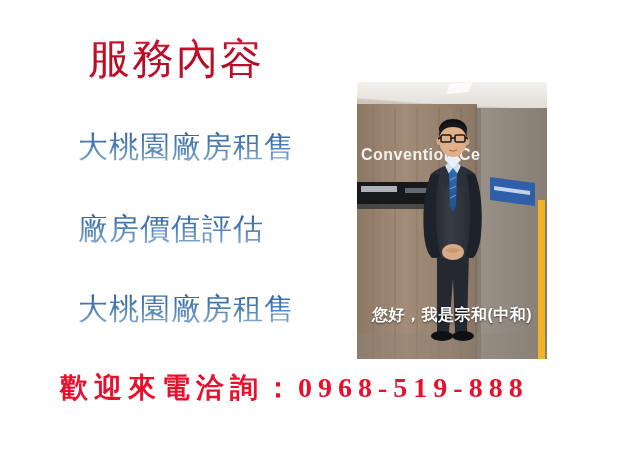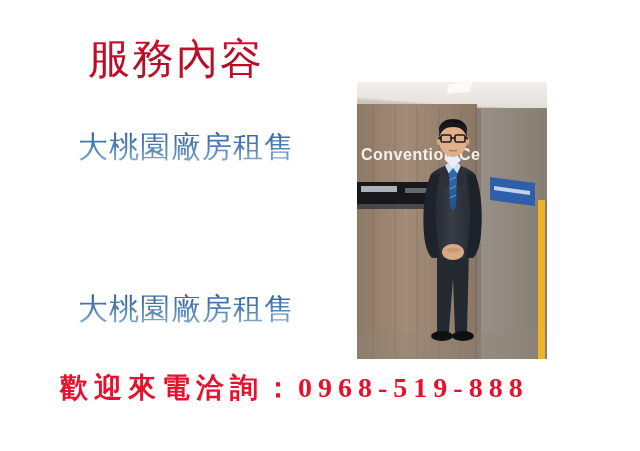--- a/index.html
+++ b/index.html
@@ -99,20 +99,21 @@
   }
 </style>
 </head>
 <body>
 
 <div id="slide">
 
   <div class="title">服務內容</div>
 
   <div class="service-line l0">大桃園廠房租售</div>
+  <div class="service-line l1">廠房價值評估</div>
   <div class="service-line l2">大桃園廠房租售</div>
 
   <div class="photo">
     <svg viewBox="0 0 190 277" preserveAspectRatio="none">
       <defs>
         <linearGradient id="woodg" x1="0" y1="0" x2="1" y2="0">
           <stop offset="0%" stop-color="#8d7865"></stop>
           <stop offset="40%" stop-color="#a28c78"></stop>
           <stop offset="100%" stop-color="#8b7765"></stop>
         </linearGradient>
@@ -218,16 +219,17 @@
         <rect x="98" y="53" width="10" height="7" rx="1.5"></rect>
         <line x1="94" y1="56" x2="98" y2="56"></line>
         <line x1="84" y1="55" x2="81" y2="57"></line>
         <line x1="108" y1="55" x2="111" y2="57"></line>
       </g>
 
       <path d="M92 68 Q96 70 100 68" stroke="#9c6b4c" stroke-width="1.2" fill="none"></path>
     </svg>
   </div>
 
+  <div class="photo-caption">您好，我是宗和(中和)</div>
 
   <div class="contact">歡迎來電洽詢：0968-519-888</div>
 
 </div>
 
 </body></html>

